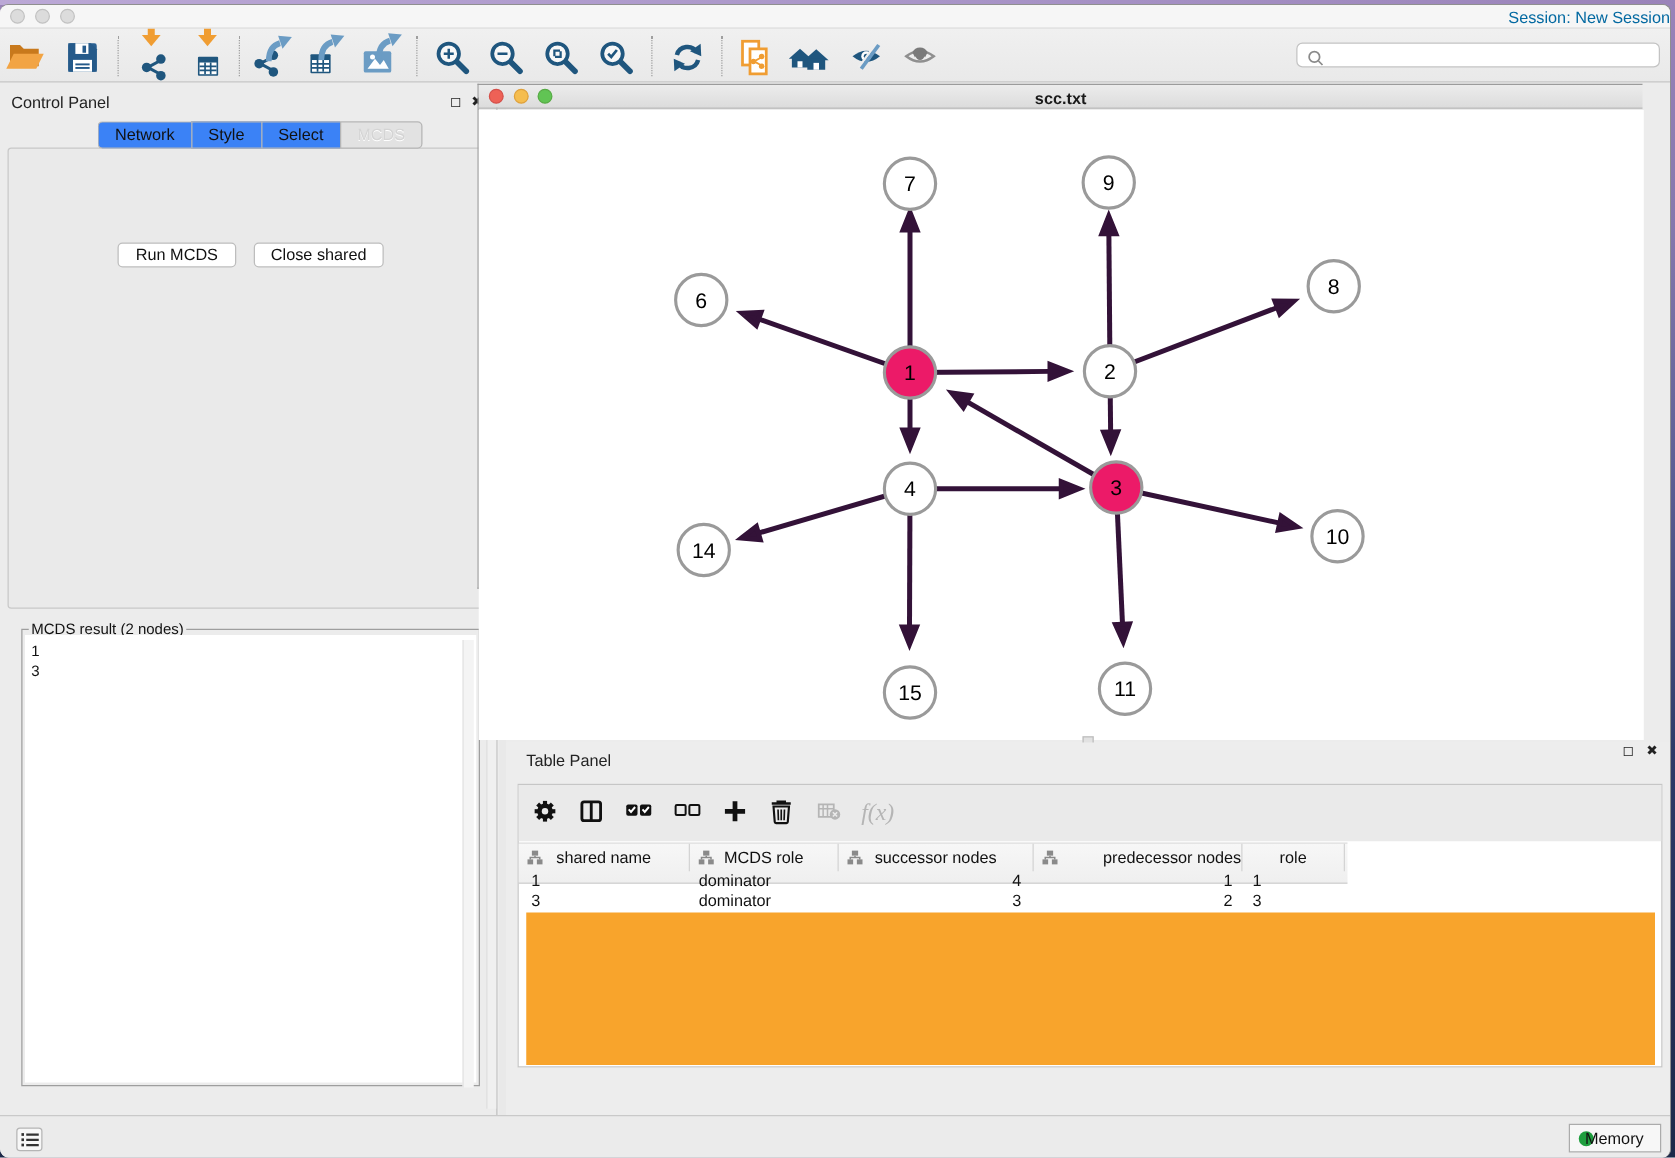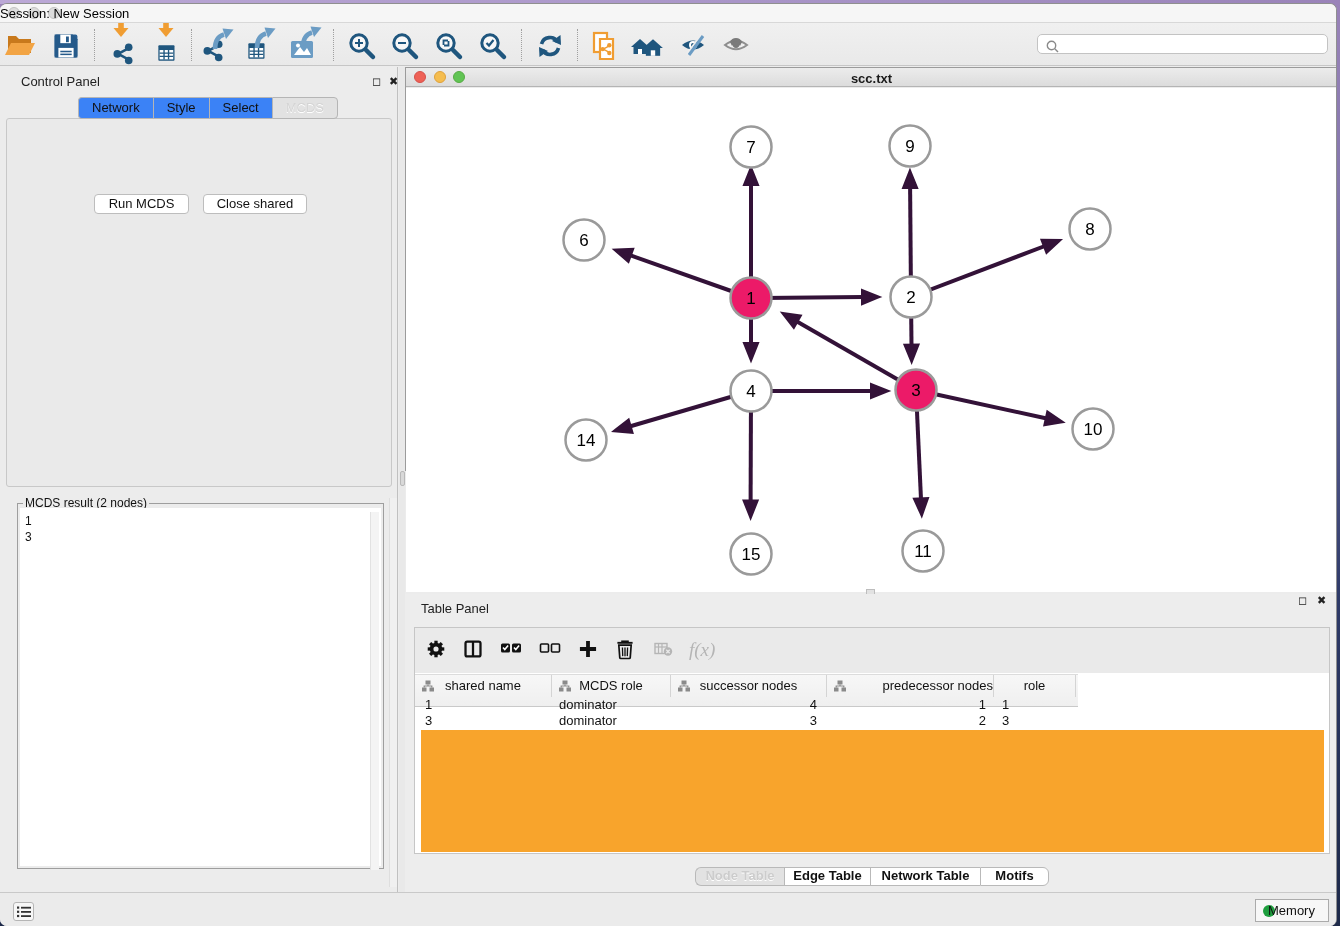--- a/index.html
+++ b/index.html
@@ -10,48 +10,48 @@
 }
 #win {
   position:absolute; left:0; top:3px; width:1337px; height:923px;
   background:#ececec; border-radius:7px 7px 7px 7px;
   border:1px solid #8f8f8f; border-left:none; border-bottom:none;
   overflow:hidden;
 }
 
 #titlebar { position:absolute; left:0; top:0; width:100%; height:19px; background:#f6f6f6; border-bottom:1px solid #d8d8d8; }
 .tl { position:absolute; top:3px; width:12px; height:12px; border-radius:50%; background:#dcdcdc; border:1px solid #c2c2c2; }
-#title { position:absolute; top:2px; left:0; width:100%; text-align:left; font-size:13px; color:#000000; }
+#title { position:absolute; top:2px; left:0; width:100%; text-align:right; font-size:13px; color:#0369a1; }
 
 #toolbar { position:absolute; left:0; top:19px; width:100%; height:43px; background:linear-gradient(#f0f0f0,#e9e9e9); border-bottom:1px solid #c6c6c6; }
 .tsep { position:absolute; top:6px; height:32px; width:0; border-left:1px dotted #9f9f9f; }
 #searchbox { position:absolute; left:1037px; top:11px; width:291px; height:20px; background:#fff; border:1px solid #c3c3c3; border-radius:5px; }
 
 #cpanel { position:absolute; left:0; top:63px; width:398px; height:825px; background:#ececec; border-right:1px solid #c0c0c0; }
-#cphead { position:absolute; left:12px; top:0; width:100%; height:28px; }
+#cphead { position:absolute; left:0; top:0; width:100%; height:28px; }
 #cphead .t { position:absolute; left:9px; top:7px; font-size:13px; color:#222; }
 .wicons { position:absolute; top:8px; font-size:11px; color:#222; }
 #cpbody { position:absolute; left:6px; top:51px; width:386px; height:369px; background:#eaeaea; border:1px solid #c8c8c8; border-radius:3px; }
 #cptabs { position:absolute; left:78px; top:30px; height:22px; display:flex; z-index:5; }
 .ctab { height:22px; background:#3b82f6; border:1px solid #b5b5b5; border-right:none; font-size:13px; color:#111; text-align:center; line-height:20px; padding:0 13px; }
 .ctab.first { border-radius:4px 0 0 4px; }
 .ctab.sel { border-radius:0 4px 4px 0; border-right:1px solid #b5b5b5; background:#e2e2e2; color:#d4d4d4; text-shadow:0 1px 0 #fff; }
 #optlabel { position:absolute; left:0; top:69px; width:100%; text-align:center; font-size:13px; color:#111; }
 #optsel { position:absolute; left:44px; top:93px; width:310px; height:20px; background:#fff; border:1px solid #b8b8b8; border-radius:4px; font-size:13px; color:#111; line-height:18px; padding-left:13px; }
 .btn { position:absolute; height:20px; background:#fff; border:1px solid #bdbdbd; border-radius:4px; font-size:13px; color:#111; text-align:center; line-height:18px; }
 
 #fset { position:absolute; left:17px; top:436px; width:367px; height:366px; border:1px solid #9e9e9e; }
 #fleg { position:absolute; left:5px; top:-8px; background:#ececec; font-size:12px; color:#111; padding:0 2px; }
 #ftext { position:absolute; left:2px; top:4px; width:361px; height:358px; background:#fff; font-size:12px; color:#111; line-height:16px; padding:5px 0 0 5px; }
 #fscroll { position:absolute; right:2px; top:4px; width:9px; height:358px; background:#f4f4f4; border-left:1px solid #e2e2e2; }
 
 #vdiv { position:absolute; left:399px; top:63px; width:6px; height:825px; background:#e9e9e9; }
 #vdivh { position:absolute; left:400px; top:467px; width:5px; height:15px; background:#d9d9d9; border:1px solid #b9b9b9; border-radius:2px; }
 
-#frame { position:absolute; left:405px; top:63px; width:932px; height:404px; border:1px solid #9b9b9b; border-right:none;padding-left:13px; }
+#frame { position:absolute; left:382px; top:63px; width:932px; height:404px; border:1px solid #9b9b9b; border-right:none;padding-left:13px; }
 #ftitle { position:absolute; left:0; top:0; width:100%; height:19px; background:linear-gradient(#ececec,#dcdcdc); border-bottom:1px solid #b4b4b4; }
 #ftitle .t { position:absolute; top:3px; width:100%; text-align:center; font-size:13px; font-weight:bold; color:#1a1a1a; }
 .fl { position:absolute; top:3px; width:12px; height:12px; border-radius:50%; }
 #fcanvas { position:absolute; left:0; top:20px; width:932px; height:504px; background:#fff; }
 #hsplit { position:absolute; left:866px; top:585px; width:9px; height:7px; background:#e2e2e2; border:1px solid #bdbdbd; }
 
 #tpanel { position:absolute; left:405px; top:590px; width:932px; height:298px; background:#ededed; }
 #tphead .t { position:absolute; left:16px; top:7px; font-size:13px; color:#222; }
 #tbox { position:absolute; left:9px; top:33px; width:916px; height:227px; background:#fff; border:1px solid #c6c6c6; }
 #ttools { position:absolute; left:0; top:0; width:100%; height:45px; background:#eaeaea; }
@@ -424,26 +424,20 @@
       <div class="trow" style="left:260px; top:69px; width:142px; text-align:right;">4</div>
       <div class="trow" style="left:416px; top:69px; width:155px; text-align:right;">1</div>
       <div class="trow" style="left:587px; top:69px;">1</div>
       <div class="trow" style="left:10px; top:85px;">3</div>
       <div class="trow" style="left:144px; top:85px;">dominator</div>
       <div class="trow" style="left:260px; top:85px; width:142px; text-align:right;">3</div>
       <div class="trow" style="left:416px; top:85px; width:155px; text-align:right;">2</div>
       <div class="trow" style="left:587px; top:85px;">3</div>
       <div id="orange"></div>
     </div>
-    <div id="btabs">
-      <div class="btab first" style="width:89px">Node Table</div>
-      <div class="btab" style="width:86px">Edge Table</div>
-      <div class="btab" style="width:110px">Network Table</div>
-      <div class="btab last" style="width:69px">Motifs</div>
-    </div>
   </div>
 
   <div id="sbar">
     <div id="sbtn">
         <svg width="15" height="12" viewBox="0 0 15 12" style="position:absolute;left:3px;top:3px">
           <rect x="0" y="0.5" width="2.2" height="2.2" fill="#333"></rect>
           <rect x="0" y="4.7" width="2.2" height="2.2" fill="#333"></rect>
           <rect x="0" y="8.9" width="2.2" height="2.2" fill="#333"></rect>
           <rect x="4" y="0.8" width="10" height="1.8" fill="#333"></rect>
           <rect x="4" y="5" width="10" height="1.8" fill="#333"></rect>

